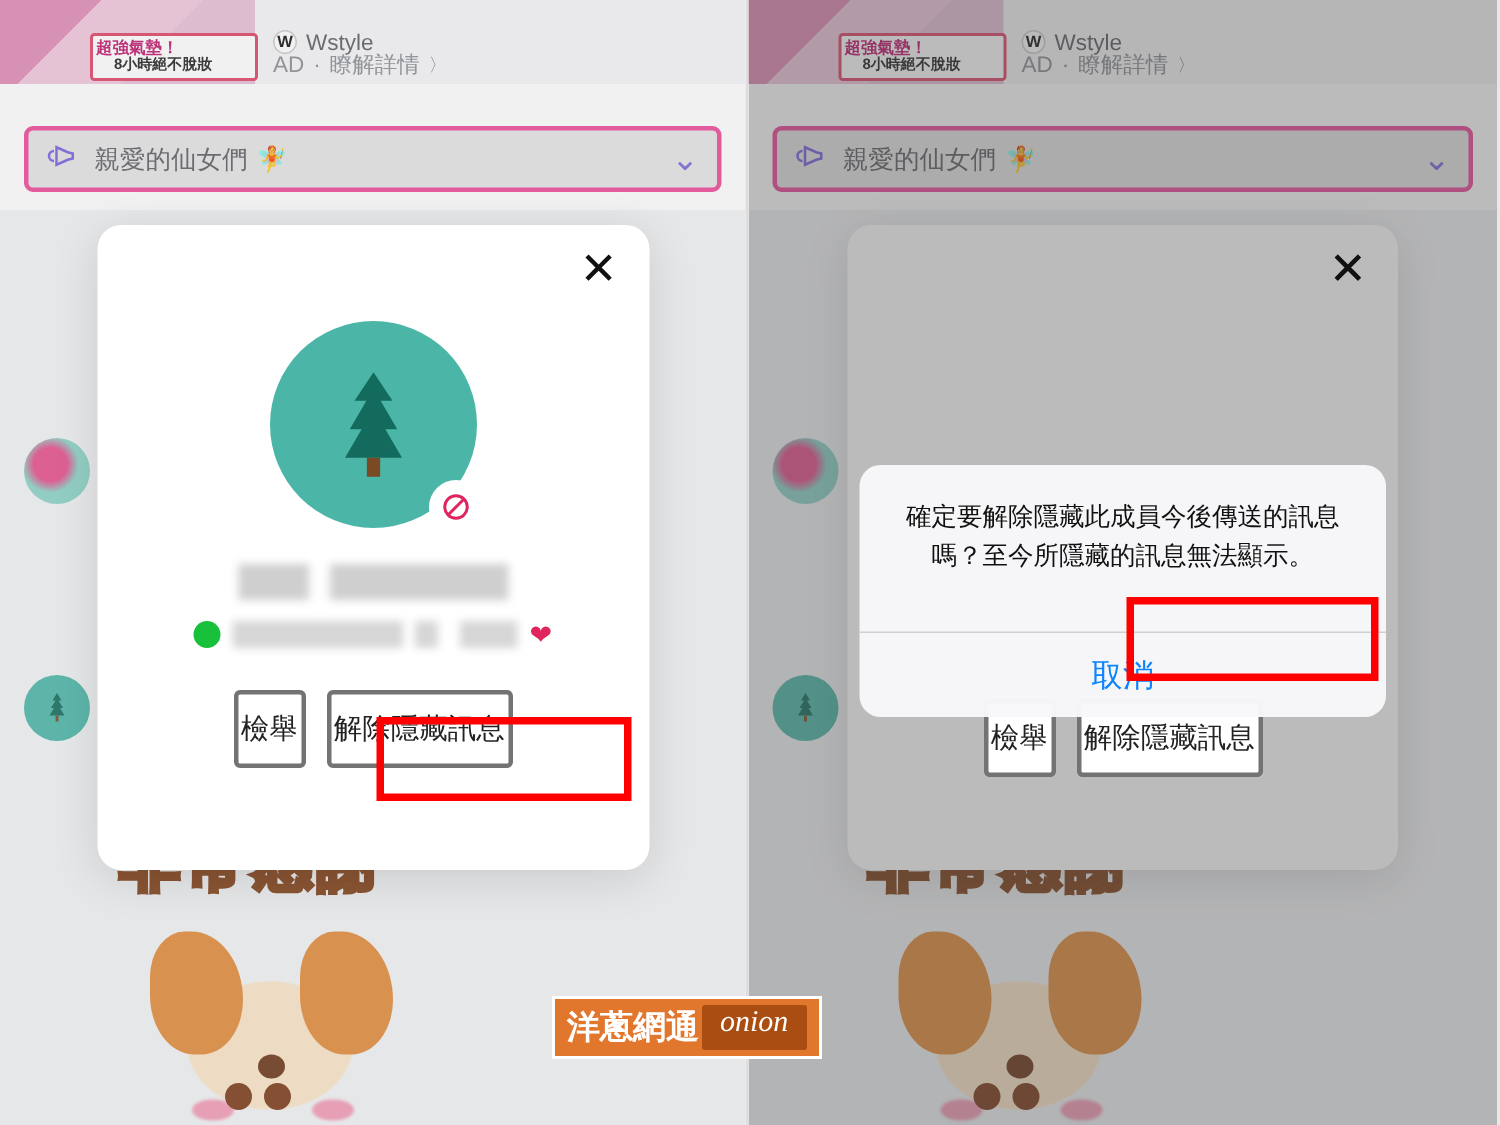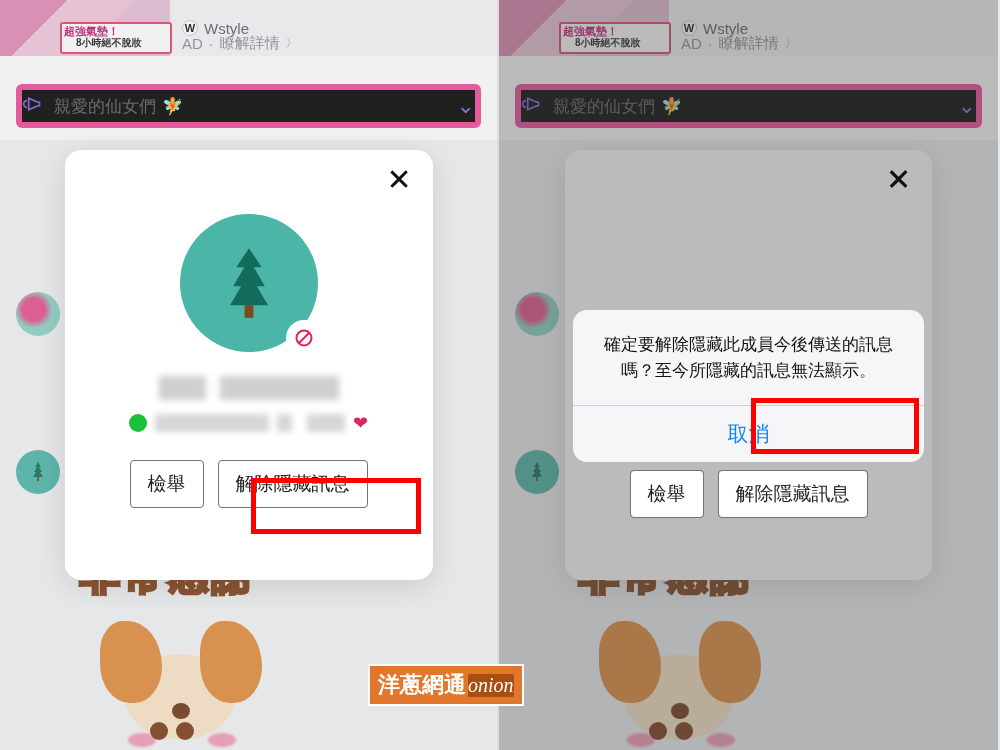--- a/index.html
+++ b/index.html
@@ -34,22 +34,22 @@
   .ad-w {
     width:16px;height:16px;border-radius:50%;background:#fff;color:#111;
     display:flex;align-items:center;justify-content:center;font-size:11px;font-weight:700;
     border:1px solid #ccc;
   }
   .ad-brand{color:#5a5d63;}
   .ad-chev{font-size:12px;color:#8a8d93;}
 
   .announce {
     position:absolute; left:16px; right:16px; top:84px; height:44px;
-    background:#000000; border:6px solid #ec4899; border-radius:6px;
-    display:flex; align-items:center; padding:0 0; gap:12px;
+    background:#e5e5e5; border:3px solid #ec4899; border-radius:6px;
+    display:flex; align-items:center; padding:0 12px; gap:12px;
   }
   .mega-ico { color:#7b68ee; font-size:18px; transform: scaleX(-1); }
   .announce-text { flex:1; color:#5b5d63; font-size:17px; display:flex; align-items:center; gap:6px;}
   .announce-chevron { color:#7a68d8; font-size:22px; }
 
   .chat-bg {
     position:absolute; left:0; top:140px; right:0; bottom:0;
     background:#f2f3f5;
   }
   .avatars-col .av {
@@ -128,39 +128,39 @@
   }
   .g-dot{width:18px;height:18px;border-radius:50%;background:#18c139;}
   .blur-sub{
     width:190px;height:18px;
     background:linear-gradient(90deg,#d6d6d6 0 60%,#fff 60% 64%,#d6d6d6 64% 72%,#fff 72% 80%,#d6d6d6 80%);
     filter:blur(3px);
   }
   .heart{color:#e0245e;font-size:18px;}
   .btn-row{ margin-top:26px; display:flex; gap:14px;}
   .btn{
-    background:#fff; border:1px solid #737373; border-radius:4px;
-    padding:10px 17px; font-size:19px; color:#222;
+    background:#fff; border:3px solid #737373; border-radius:4px;
+    padding:10px 2px; font-size:19px; color:#222;
   }
   .highlight-red{
     position:absolute; border:5px solid #f00;
     pointer-events:none;
   }
 
   
   .right-dim{
     position:absolute; inset:0; background:rgba(92,92,92,0.42);
   }
   .ios-alert{
     position:absolute; left:74px; right:74px; top:310px;
     background:rgba(248,248,250,0.97); border-radius:14px; overflow:hidden;
     text-align:center;
   }
   .alert-msg{ padding:22px 20px 20px; font-size:17px; line-height:1.55; color:#111;}
-  .alert-btns{ display:flex; border-top:1px solid #d0d0d4;}
+  .alert-btns{ display:flex; border-top:1px solid #d0d0d4;margin-top:16px;}
   .alert-btn{
     flex:1; padding:14px 0; font-size:21px; color:#0b84ff; background:transparent; border:none;
   }
   .alert-btn + .alert-btn{ border-left:1px solid #d0d0d4; }
 
   .right-bottom-card{
     position:absolute; left:66px; right:66px; top:150px; height:430px;
     background:#fff; border-radius:16px;
     box-shadow:0 6px 30px rgba(0,0,0,0.12);
   }
@@ -168,26 +168,26 @@
   .right-bottom-card .btn-row{
     position:absolute; left:0; right:0; bottom:62px;
     display:flex; justify-content:center; gap:14px;
   }
 
   
   .watermark{
     position:absolute; left:368px; top:664px;
     padding:4px 8px; border:2px solid #fff;
     background:#e1762d; color:#fff; font-size:22px; font-weight:600;
-    display:flex; align-items:center; gap:2px;
+    display:flex; gap:2px;
     font-family:"PingFang TC",sans-serif;
   }
   .watermark .en{
     font-family: Georgia, serif; font-style:italic;
-    background:#aa4d12; padding:0 0; border-radius:2px; font-weight:500;
+    background:#aa4d12; padding:0 12px; border-radius:2px; font-weight:500;
     font-size:20px;
   }
 </style>
 </head>
 <body>
 
 <div class="canvas">
 
   <div class="panel left">
     <div class="ad-strip">

